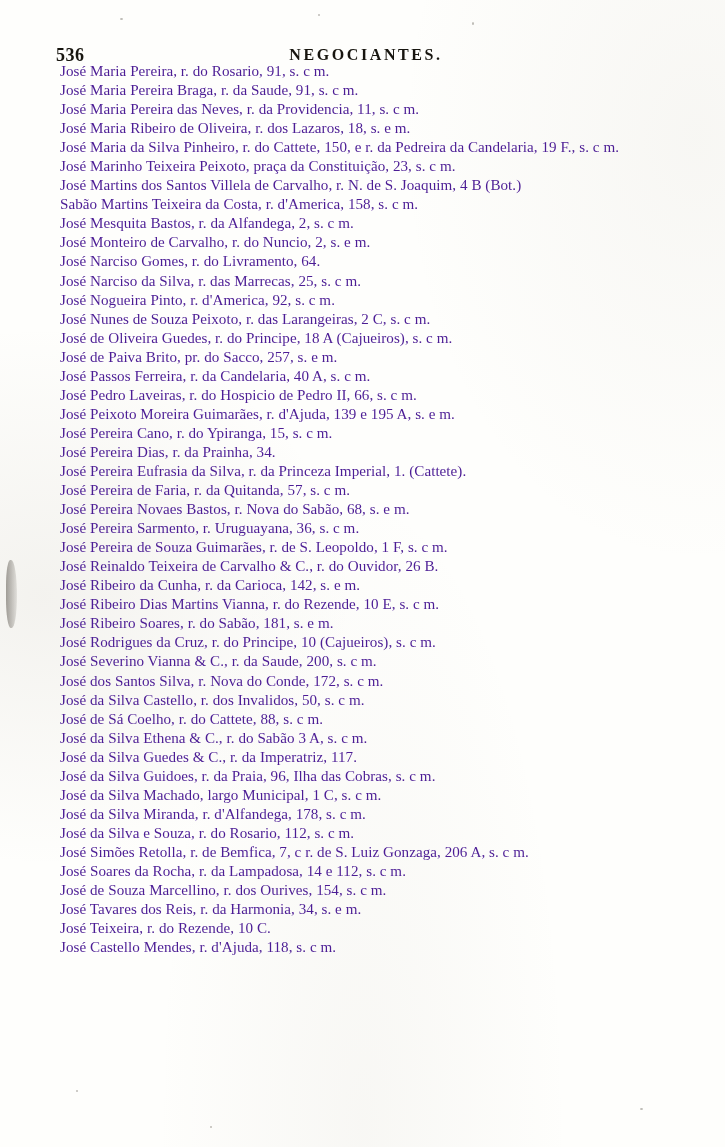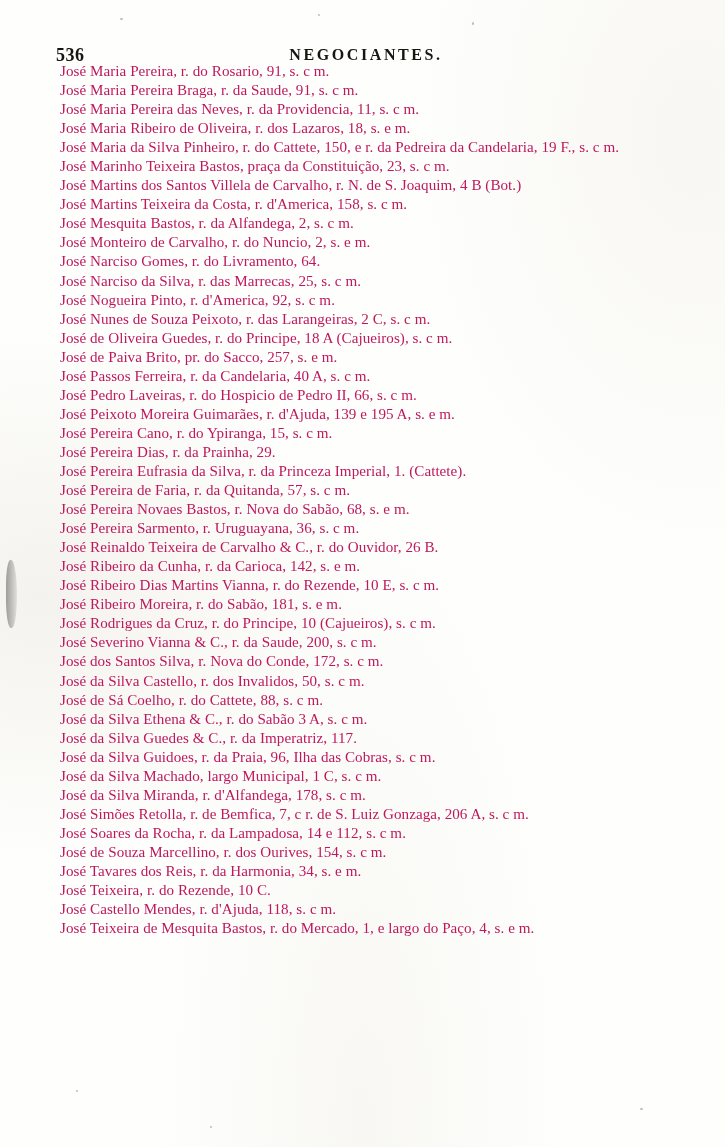--- a/index.html
+++ b/index.html
@@ -67,21 +67,21 @@
     left: 60px;
     width: 626px;
   }
   .entry {
     font-size: 15.1px;
     line-height: 19.05px;
     text-indent: 0;
     padding-left: 22px;
     text-indent: -22px;
     white-space: normal;
-    color: #be185d;
+    color: #4c1d95;
     letter-spacing: 0.05px;
   }
   .edge-mark {
     position: absolute;
     left: 6px;
     top: 560px;
     width: 11px;
     height: 68px;
     background: linear-gradient(90deg, rgba(60,55,45,0.55), rgba(60,55,45,0.12));
     border-radius: 40% 55% 50% 45%;
@@ -117,56 +117,57 @@
     <div class="folio">536</div>
     <div class="running-title">NEGOCIANTES.</div>
   </div>
 
   <div class="entries" id="entry-list">
       <div class="entry">José Maria Pereira, r. do Rosario, 91, s. c m.</div>
       <div class="entry">José Maria Pereira Braga, r. da Saude, 91, s. c m.</div>
       <div class="entry">José Maria Pereira das Neves, r. da Providencia, 11, s. c m.</div>
       <div class="entry">José Maria Ribeiro de Oliveira, r. dos Lazaros, 18, s. e m.</div>
       <div class="entry">José Maria da Silva Pinheiro, r. do Cattete, 150, e r. da Pedreira da Candelaria, 19 F., s. c m.</div>
-      <div class="entry">José Marinho Teixeira Bastos, praça da Constituição, 23, s. c m.</div>
+      <div class="entry">José Marinho Teixeira Peixoto, praça da Constituição, 23, s. c m.</div>
       <div class="entry">José Martins dos Santos Villela de Carvalho, r. N. de S. Joaquim, 4 B (Bot.)</div>
-      <div class="entry">José Martins Teixeira da Costa, r. d'America, 158, s. c m.</div>
+      <div class="entry">Sabão Martins Teixeira da Costa, r. d'America, 158, s. c m.</div>
       <div class="entry">José Mesquita Bastos, r. da Alfandega, 2, s. c m.</div>
       <div class="entry">José Monteiro de Carvalho, r. do Nuncio, 2, s. e m.</div>
       <div class="entry">José Narciso Gomes, r. do Livramento, 64.</div>
       <div class="entry">José Narciso da Silva, r. das Marrecas, 25, s. c m.</div>
       <div class="entry">José Nogueira Pinto, r. d'America, 92, s. c m.</div>
       <div class="entry">José Nunes de Souza Peixoto, r. das Larangeiras, 2 C, s. c m.</div>
       <div class="entry">José de Oliveira Guedes, r. do Principe, 18 A (Cajueiros), s. c m.</div>
       <div class="entry">José de Paiva Brito, pr. do Sacco, 257, s. e m.</div>
       <div class="entry">José Passos Ferreira, r. da Candelaria, 40 A, s. c m.</div>
       <div class="entry">José Pedro Laveiras, r. do Hospicio de Pedro II, 66, s. c m.</div>
       <div class="entry">José Peixoto Moreira Guimarães, r. d'Ajuda, 139 e 195 A, s. e m.</div>
       <div class="entry">José Pereira Cano, r. do Ypiranga, 15, s. c m.</div>
-      <div class="entry">José Pereira Dias, r. da Prainha, 29.</div>
+      <div class="entry">José Pereira Dias, r. da Prainha, 34.</div>
       <div class="entry">José Pereira Eufrasia da Silva, r. da Princeza Imperial, 1. (Cattete).</div>
       <div class="entry">José Pereira de Faria, r. da Quitanda, 57, s. c m.</div>
       <div class="entry">José Pereira Novaes Bastos, r. Nova do Sabão, 68, s. e m.</div>
       <div class="entry">José Pereira Sarmento, r. Uruguayana, 36, s. c m.</div>
+      <div class="entry">José Pereira de Souza Guimarães, r. de S. Leopoldo, 1 F, s. c m.</div>
       <div class="entry">José Reinaldo Teixeira de Carvalho &amp; C., r. do Ouvidor, 26 B.</div>
       <div class="entry">José Ribeiro da Cunha, r. da Carioca, 142, s. e m.</div>
       <div class="entry">José Ribeiro Dias Martins Vianna, r. do Rezende, 10 E, s. c m.</div>
-      <div class="entry">José Ribeiro Moreira, r. do Sabão, 181, s. e m.</div>
+      <div class="entry">José Ribeiro Soares, r. do Sabão, 181, s. e m.</div>
       <div class="entry">José Rodrigues da Cruz, r. do Principe, 10 (Cajueiros), s. c m.</div>
       <div class="entry">José Severino Vianna &amp; C., r. da Saude, 200, s. c m.</div>
       <div class="entry">José dos Santos Silva, r. Nova do Conde, 172, s. c m.</div>
       <div class="entry">José da Silva Castello, r. dos Invalidos, 50, s. c m.</div>
       <div class="entry">José de Sá Coelho, r. do Cattete, 88, s. c m.</div>
       <div class="entry">José da Silva Ethena &amp; C., r. do Sabão 3 A, s. c m.</div>
       <div class="entry">José da Silva Guedes &amp; C., r. da Imperatriz, 117.</div>
       <div class="entry">José da Silva Guidoes, r. da Praia, 96, Ilha das Cobras, s. c m.</div>
       <div class="entry">José da Silva Machado, largo Municipal, 1 C, s. c m.</div>
       <div class="entry">José da Silva Miranda, r. d'Alfandega, 178, s. c m.</div>
+      <div class="entry">José da Silva e Souza, r. do Rosario, 112, s. c m.</div>
       <div class="entry">José Simões Retolla, r. de Bemfica, 7, c r. de S. Luiz Gonzaga, 206 A, s. c m.</div>
       <div class="entry">José Soares da Rocha, r. da Lampadosa, 14 e 112, s. c m.</div>
       <div class="entry">José de Souza Marcellino, r. dos Ourives, 154, s. c m.</div>
       <div class="entry">José Tavares dos Reis, r. da Harmonia, 34, s. e m.</div>
       <div class="entry">José Teixeira, r. do Rezende, 10 C.</div>
       <div class="entry">José Castello Mendes, r. d'Ajuda, 118, s. c m.</div>
-      <div class="entry">José Teixeira de Mesquita Bastos, r. do Mercado, 1, e largo do Paço, 4, s. e m.</div>
     </div>
 
 </div>
 
 </body></html>

